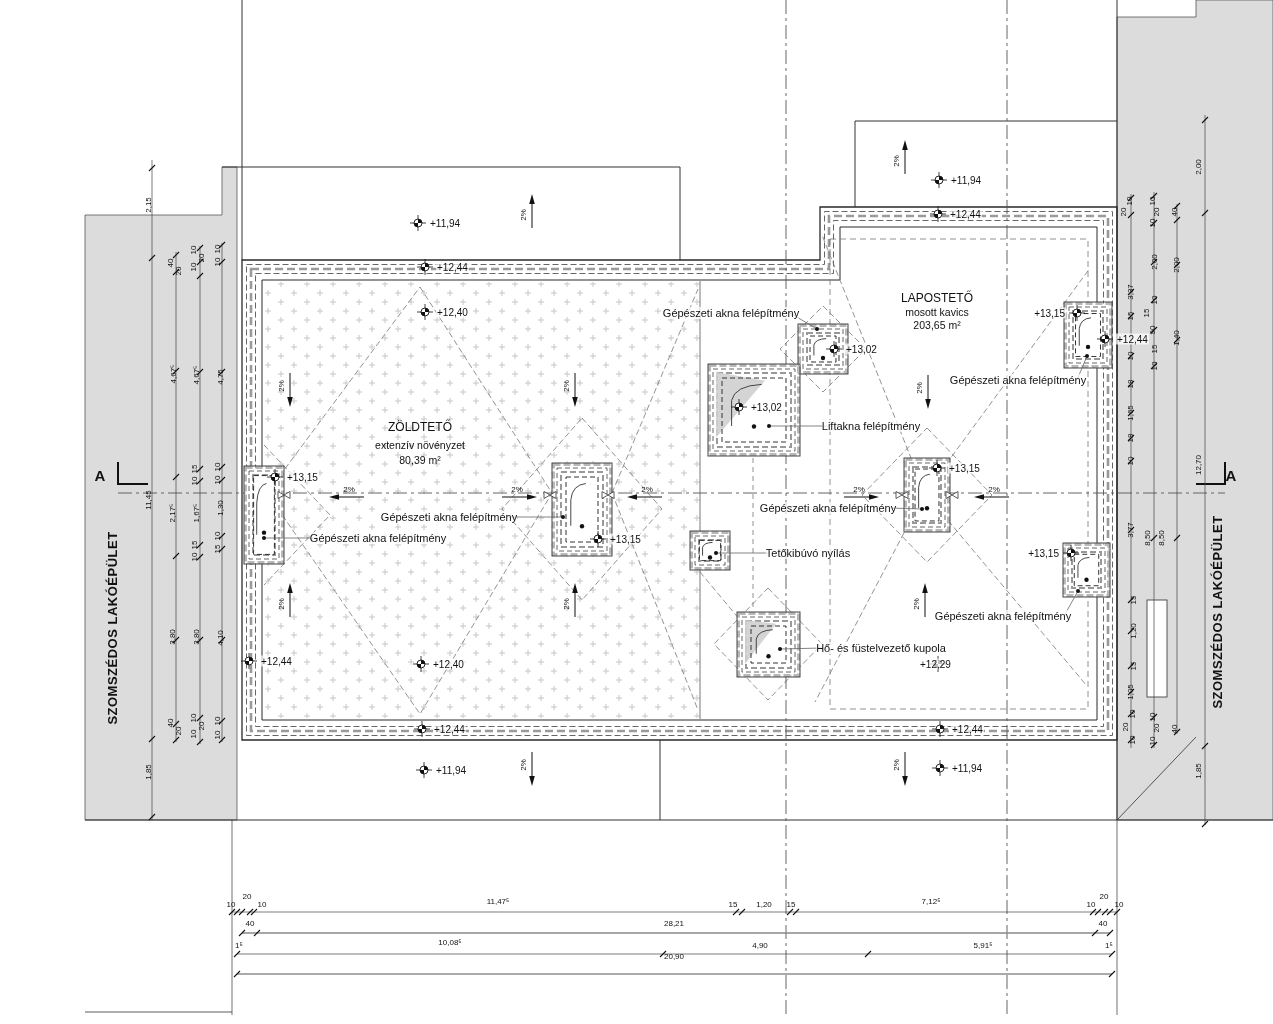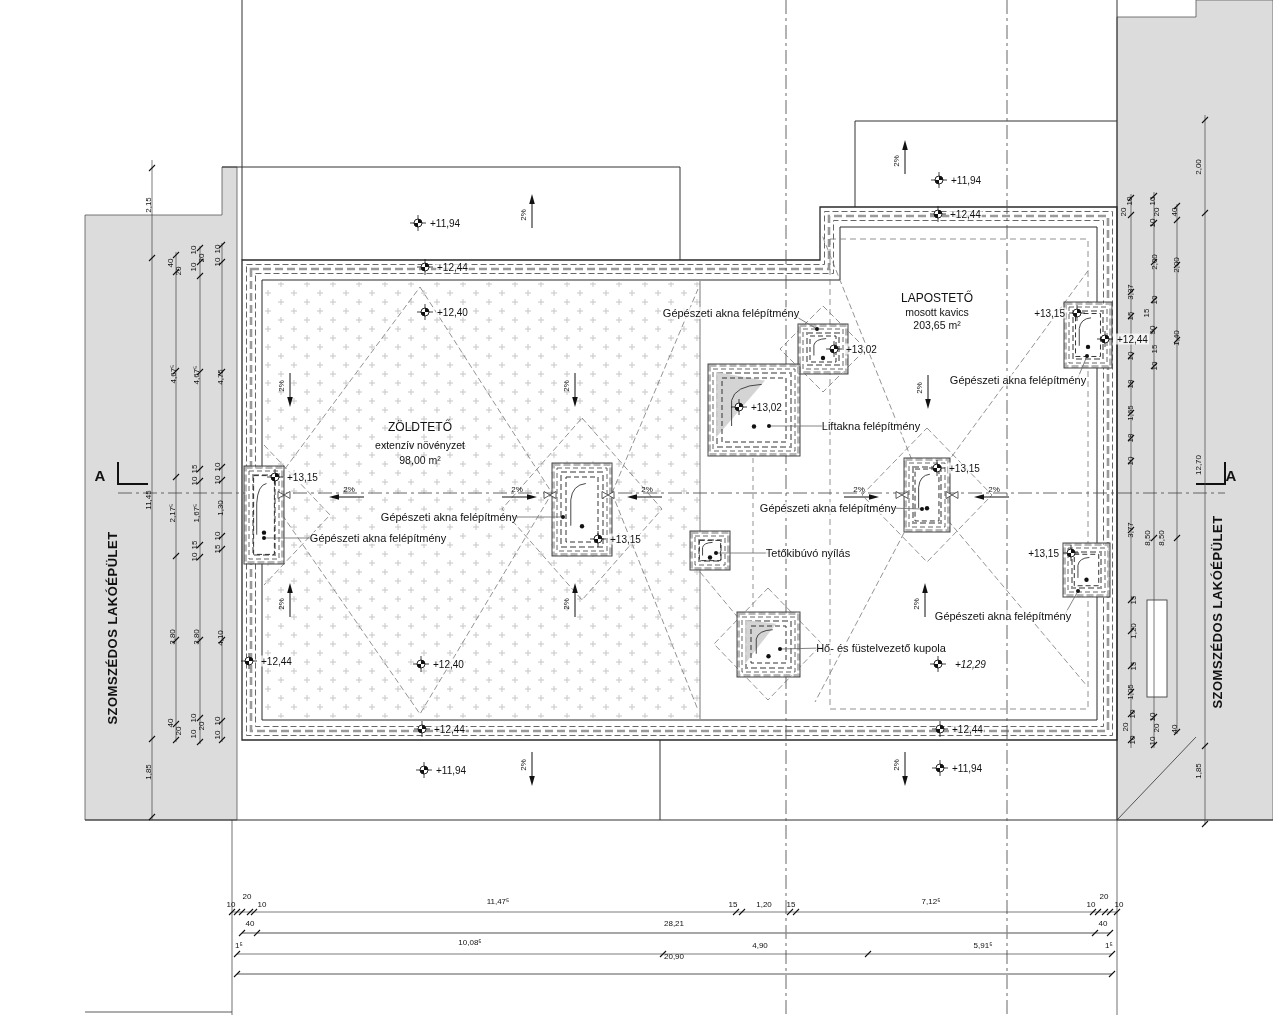--- a/index.html
+++ b/index.html
@@ -463,21 +463,21 @@
   </svg>
 
   <div id="labels">
     <span class="lbl bldg" style="left:113px;top:628px">SZOMSZÉDOS LAKÓÉPÜLET</span>
     <span class="lbl bldg" style="left:1218px;top:612px">SZOMSZÉDOS LAKÓÉPÜLET</span>
     <span class="lbl secA" style="left:100px;top:476px">A</span>
     <span class="lbl secA" style="left:1231px;top:476px">A</span>
 
     <span class="lbl areaT" style="left:420px;top:428px">ZÖLDTETŐ</span>
     <span class="lbl areaS" style="left:420px;top:446px">extenzív növényzet</span>
-    <span class="lbl areaS" style="left:420px;top:461px">98,00 m²</span>
+    <span class="lbl areaS" style="left:420px;top:461px">80,39 m²</span>
 
     <span class="lbl areaT" style="left:937px;top:299px">LAPOSTETŐ</span>
     <span class="lbl areaS" style="left:937px;top:313px">mosott kavics</span>
     <span class="lbl areaS" style="left:937px;top:326px">203,65 m²</span>
   <span class="lbl elev" style="left: 429px; top: 223px;">+11,94</span>
       <span class="lbl elev" style="left: 436px; top: 267px;">+12,44</span>
       <span class="lbl elev" style="left: 436px; top: 312px;">+12,40</span>
       <span class="lbl elev" style="left: 950px; top: 180px;">+11,94</span>
       <span class="lbl elev" style="left: 949px; top: 214px;">+12,44</span>
       <span class="lbl elev" style="left: 286px; top: 477px;">+13,15</span>
@@ -485,21 +485,21 @@
       <span class="lbl elev" style="left: 845px; top: 349px;">+13,02</span>
       <span class="lbl elev" style="left: 750px; top: 407px;">+13,02</span>
       <span class="lbl elev" style="left: 948px; top: 468px;">+13,15</span>
       <span class="lbl elevL" style="left: 1066px; top: 313px;">+13,15</span>
       <span class="lbl elev" style="left: 1116px; top: 339px;">+12,44</span>
       <span class="lbl elevL" style="left: 1060px; top: 553px;">+13,15</span>
       <span class="lbl elev" style="left: 260px; top: 661px;">+12,44</span>
       <span class="lbl elev" style="left: 432px; top: 664px;">+12,40</span>
       <span class="lbl elev" style="left: 433px; top: 729px;">+12,44</span>
       <span class="lbl elev" style="left: 435px; top: 770px;">+11,94</span>
-      <span class="lbl elev" style="left: 954px; top: 664px; font-style: italic;">+12,29</span>
+      <span class="lbl elev" style="left: 919px; top: 664px;">+12,29</span>
       <span class="lbl elev" style="left: 951px; top: 729px;">+12,44</span>
       <span class="lbl elev" style="left: 951px; top: 768px;">+11,94</span>
       <span class="lbl slopev" style="left: 524px; top: 215px;">2%</span>
       <span class="lbl slopev" style="left: 897px; top: 161px;">2%</span>
       <span class="lbl slopev" style="left: 282px; top: 386px;">2%</span>
       <span class="lbl slopev" style="left: 567px; top: 386px;">2%</span>
       <span class="lbl slopev" style="left: 920px; top: 388px;">2%</span>
       <span class="lbl slopev" style="left: 282px; top: 604px;">2%</span>
       <span class="lbl slopev" style="left: 567px; top: 604px;">2%</span>
       <span class="lbl slopev" style="left: 917px; top: 604px;">2%</span>
@@ -527,21 +527,21 @@
       <span class="lbl dim" style="left: 764px; top: 905px;">1,20</span>
       <span class="lbl dim" style="left: 791px; top: 905px;">15</span>
       <span class="lbl dim" style="left: 931px; top: 902px;">7,12⁵</span>
       <span class="lbl dim" style="left: 1091px; top: 905px;">10</span>
       <span class="lbl dim" style="left: 1104px; top: 897px;">20</span>
       <span class="lbl dim" style="left: 1119px; top: 905px;">10</span>
       <span class="lbl dim" style="left: 250px; top: 924px;">40</span>
       <span class="lbl dim" style="left: 674px; top: 924px;">28,21</span>
       <span class="lbl dim" style="left: 1103px; top: 924px;">40</span>
       <span class="lbl dim" style="left: 239px; top: 946px;">1⁵</span>
-      <span class="lbl dim" style="left: 470px; top: 943px;">10,08⁵</span>
+      <span class="lbl dim" style="left: 450px; top: 943px;">10,08⁵</span>
       <span class="lbl dim" style="left: 760px; top: 946px;">4,90</span>
       <span class="lbl dim" style="left: 983px; top: 946px;">5,91⁵</span>
       <span class="lbl dim" style="left: 1109px; top: 946px;">1⁵</span>
       <span class="lbl dim" style="left: 674px; top: 957px;">20,90</span>
       <span class="lbl dimv" style="left: 149px; top: 205px;">2,15</span>
       <span class="lbl dimv" style="left: 149px; top: 500px;">11,45</span>
       <span class="lbl dimv" style="left: 149px; top: 772px;">1,85</span>
       <span class="lbl dimv" style="left: 171px; top: 263px;">40</span>
       <span class="lbl dimv" style="left: 179px; top: 271px;">20</span>
       <span class="lbl dimv" style="left: 174px; top: 374px;">4,67⁵</span>

